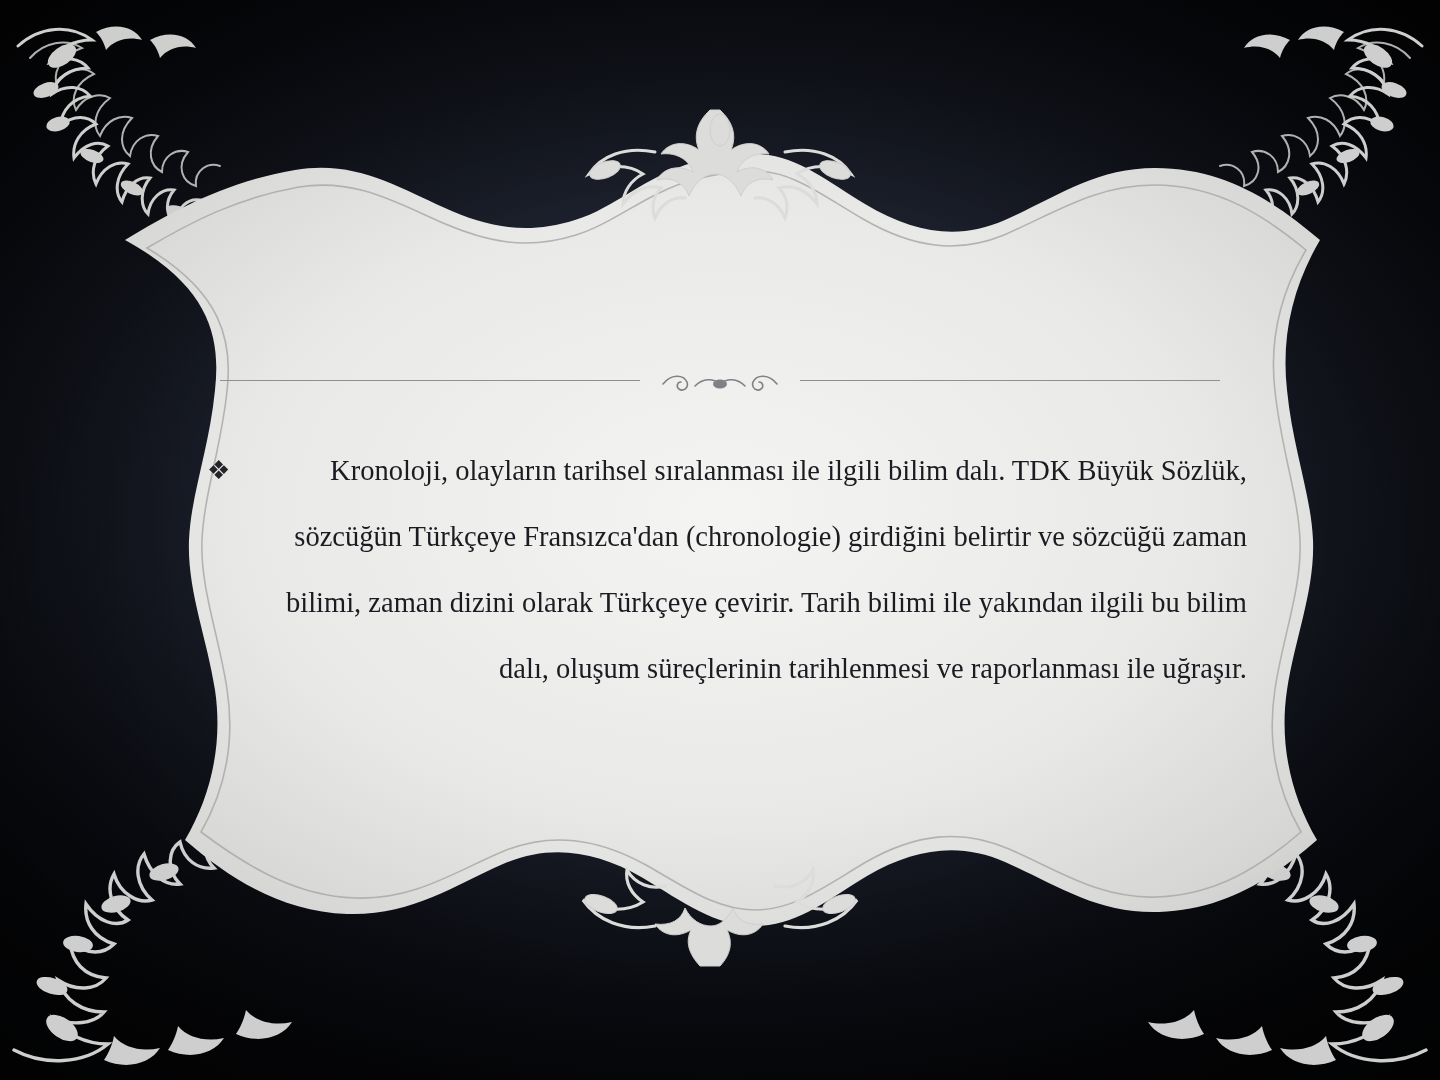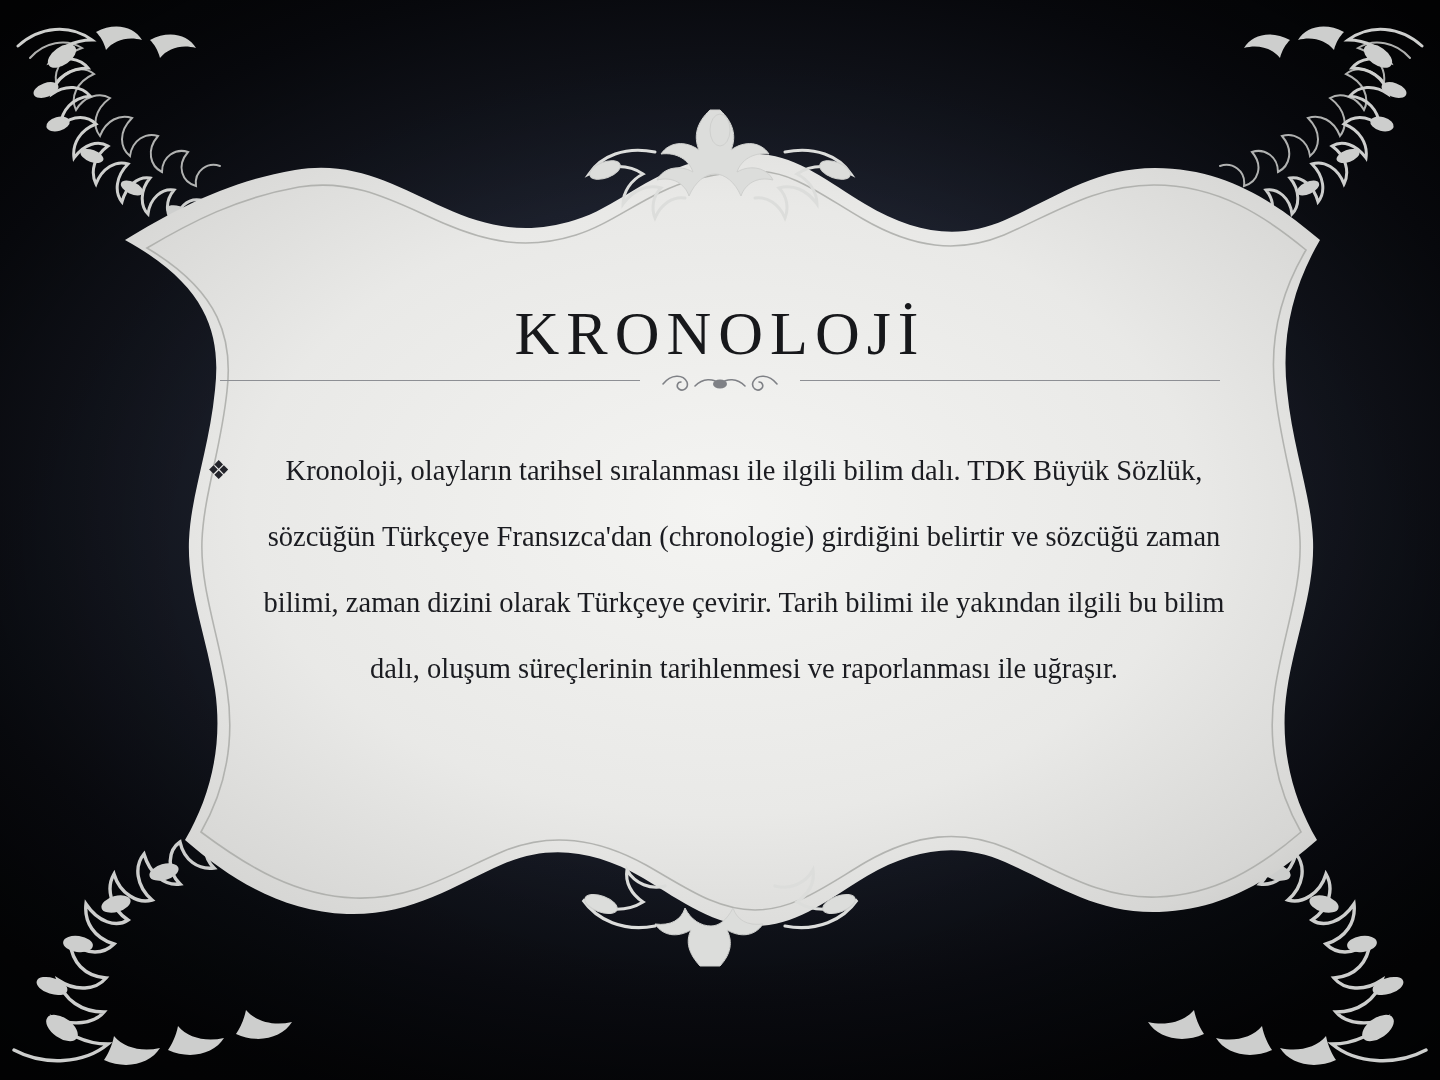--- a/index.html
+++ b/index.html
@@ -116,21 +116,21 @@
     color: #23242a;
     text-align: left;
   }
 
   .bullet-text {
     flex: 1 1 auto;
     font-family: "Liberation Serif", serif;
     font-size: 28.5px;
     line-height: 66px;
     color: #1b1c21;
-    text-align: center;
+    text-align: right;
   }
 
   
   .corner {
     position: absolute;
     width: 330px;
     height: 260px;
     pointer-events: none;
   }
   .corner.tl { left: 0px; top: 6px; }
@@ -325,21 +325,20 @@
           <path d="M150,56 C118,50 92,62 78,82 C100,70 122,70 138,80 C126,88 120,100 122,112 C130,98 146,92 160,96" fill="none" stroke="#dcdddb" stroke-width="3.2" stroke-linecap="round"></path>
           <path d="M280,56 C312,50 338,62 352,82 C330,70 308,70 292,80 C304,88 310,100 308,112 C300,98 284,92 270,96" fill="none" stroke="#dcdddb" stroke-width="3.2" stroke-linecap="round"></path>
           <ellipse cx="96" cy="78" rx="17" ry="8" transform="rotate(-20 96 78)"></ellipse>
           <ellipse cx="334" cy="78" rx="17" ry="8" transform="rotate(20 334 78)"></ellipse>
         </g>
       </svg>
     </div>
 
     <div class="content">
 
-      <h1 class="title">KRONOLOJİ</h1>
 
       <div class="rule">
         <div class="line left"></div>
         <div class="line right"></div>
         <div class="ornament">
           <svg viewBox="0 0 130 28" width="130" height="28" xmlns="http://www.w3.org/2000/svg">
             <g fill="none" stroke="#7f8186" stroke-width="1.6" stroke-linecap="round">
               <path d="M8,16 C16,6 28,6 32,14 C34,20 28,24 24,21 C21,19 22,14 26,14"></path>
               <path d="M122,16 C114,6 102,6 98,14 C96,20 102,24 106,21 C109,19 108,14 104,14"></path>
               <path d="M40,18 C48,10 58,10 65,16 C72,10 82,10 90,18"></path>

